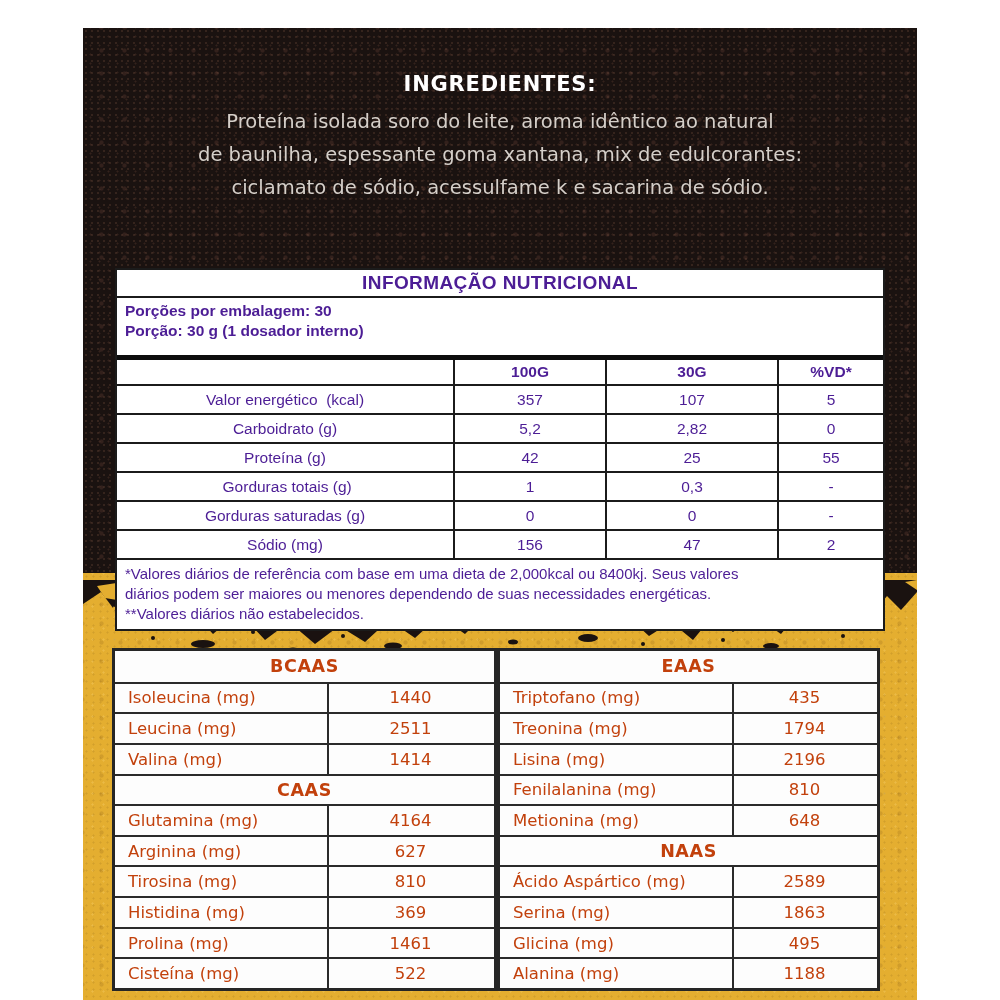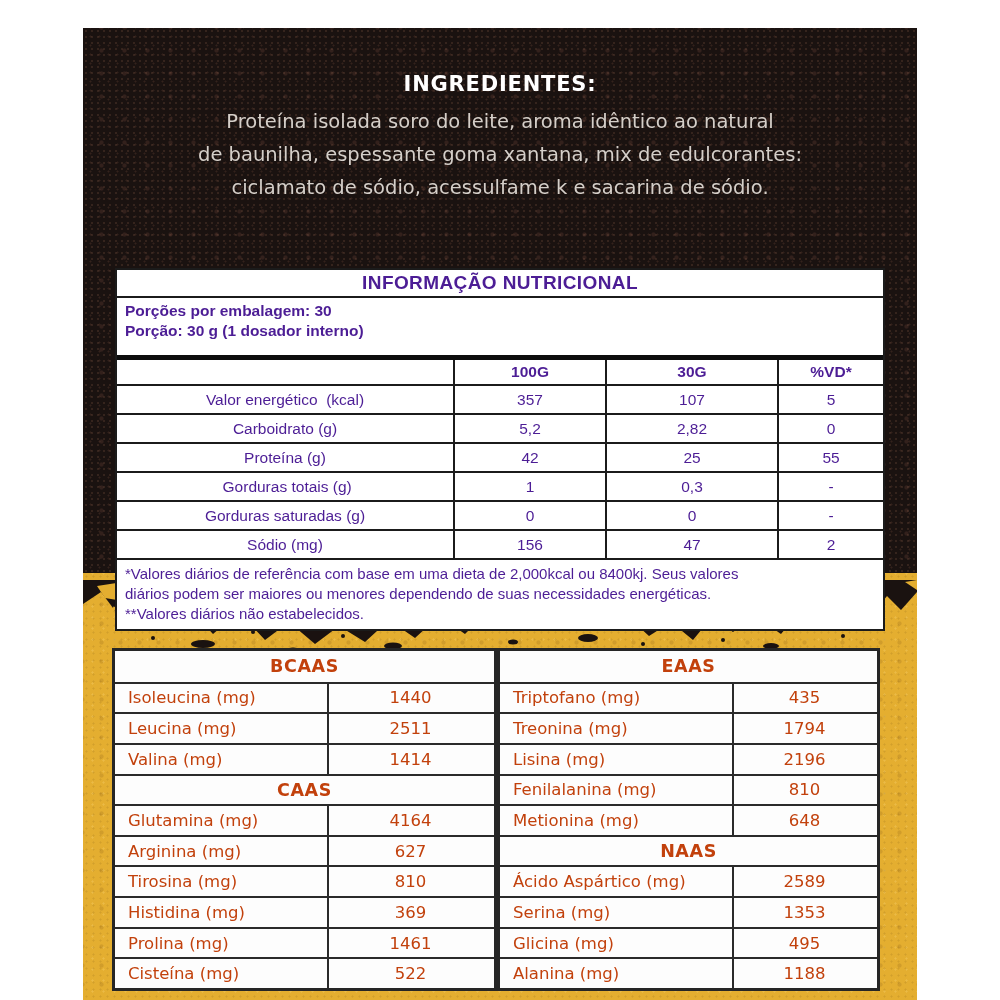--- a/index.html
+++ b/index.html
@@ -236,21 +236,21 @@
       </div>
       <div class="am-row">
         <div class="am-header">NAAS</div>
       </div>
       <div class="am-row am-data">
         <div class="am-label">Ácido Aspártico (mg)</div>
         <div class="am-value">2589</div>
       </div>
       <div class="am-row am-data">
         <div class="am-label">Serina (mg)</div>
-        <div class="am-value">1353</div>
+        <div class="am-value">1863</div>
       </div>
       <div class="am-row am-data">
         <div class="am-label">Glicina (mg)</div>
         <div class="am-value">495</div>
       </div>
       <div class="am-row am-data">
         <div class="am-label">Alanina (mg)</div>
         <div class="am-value">1188</div>
       </div>
     </div>

